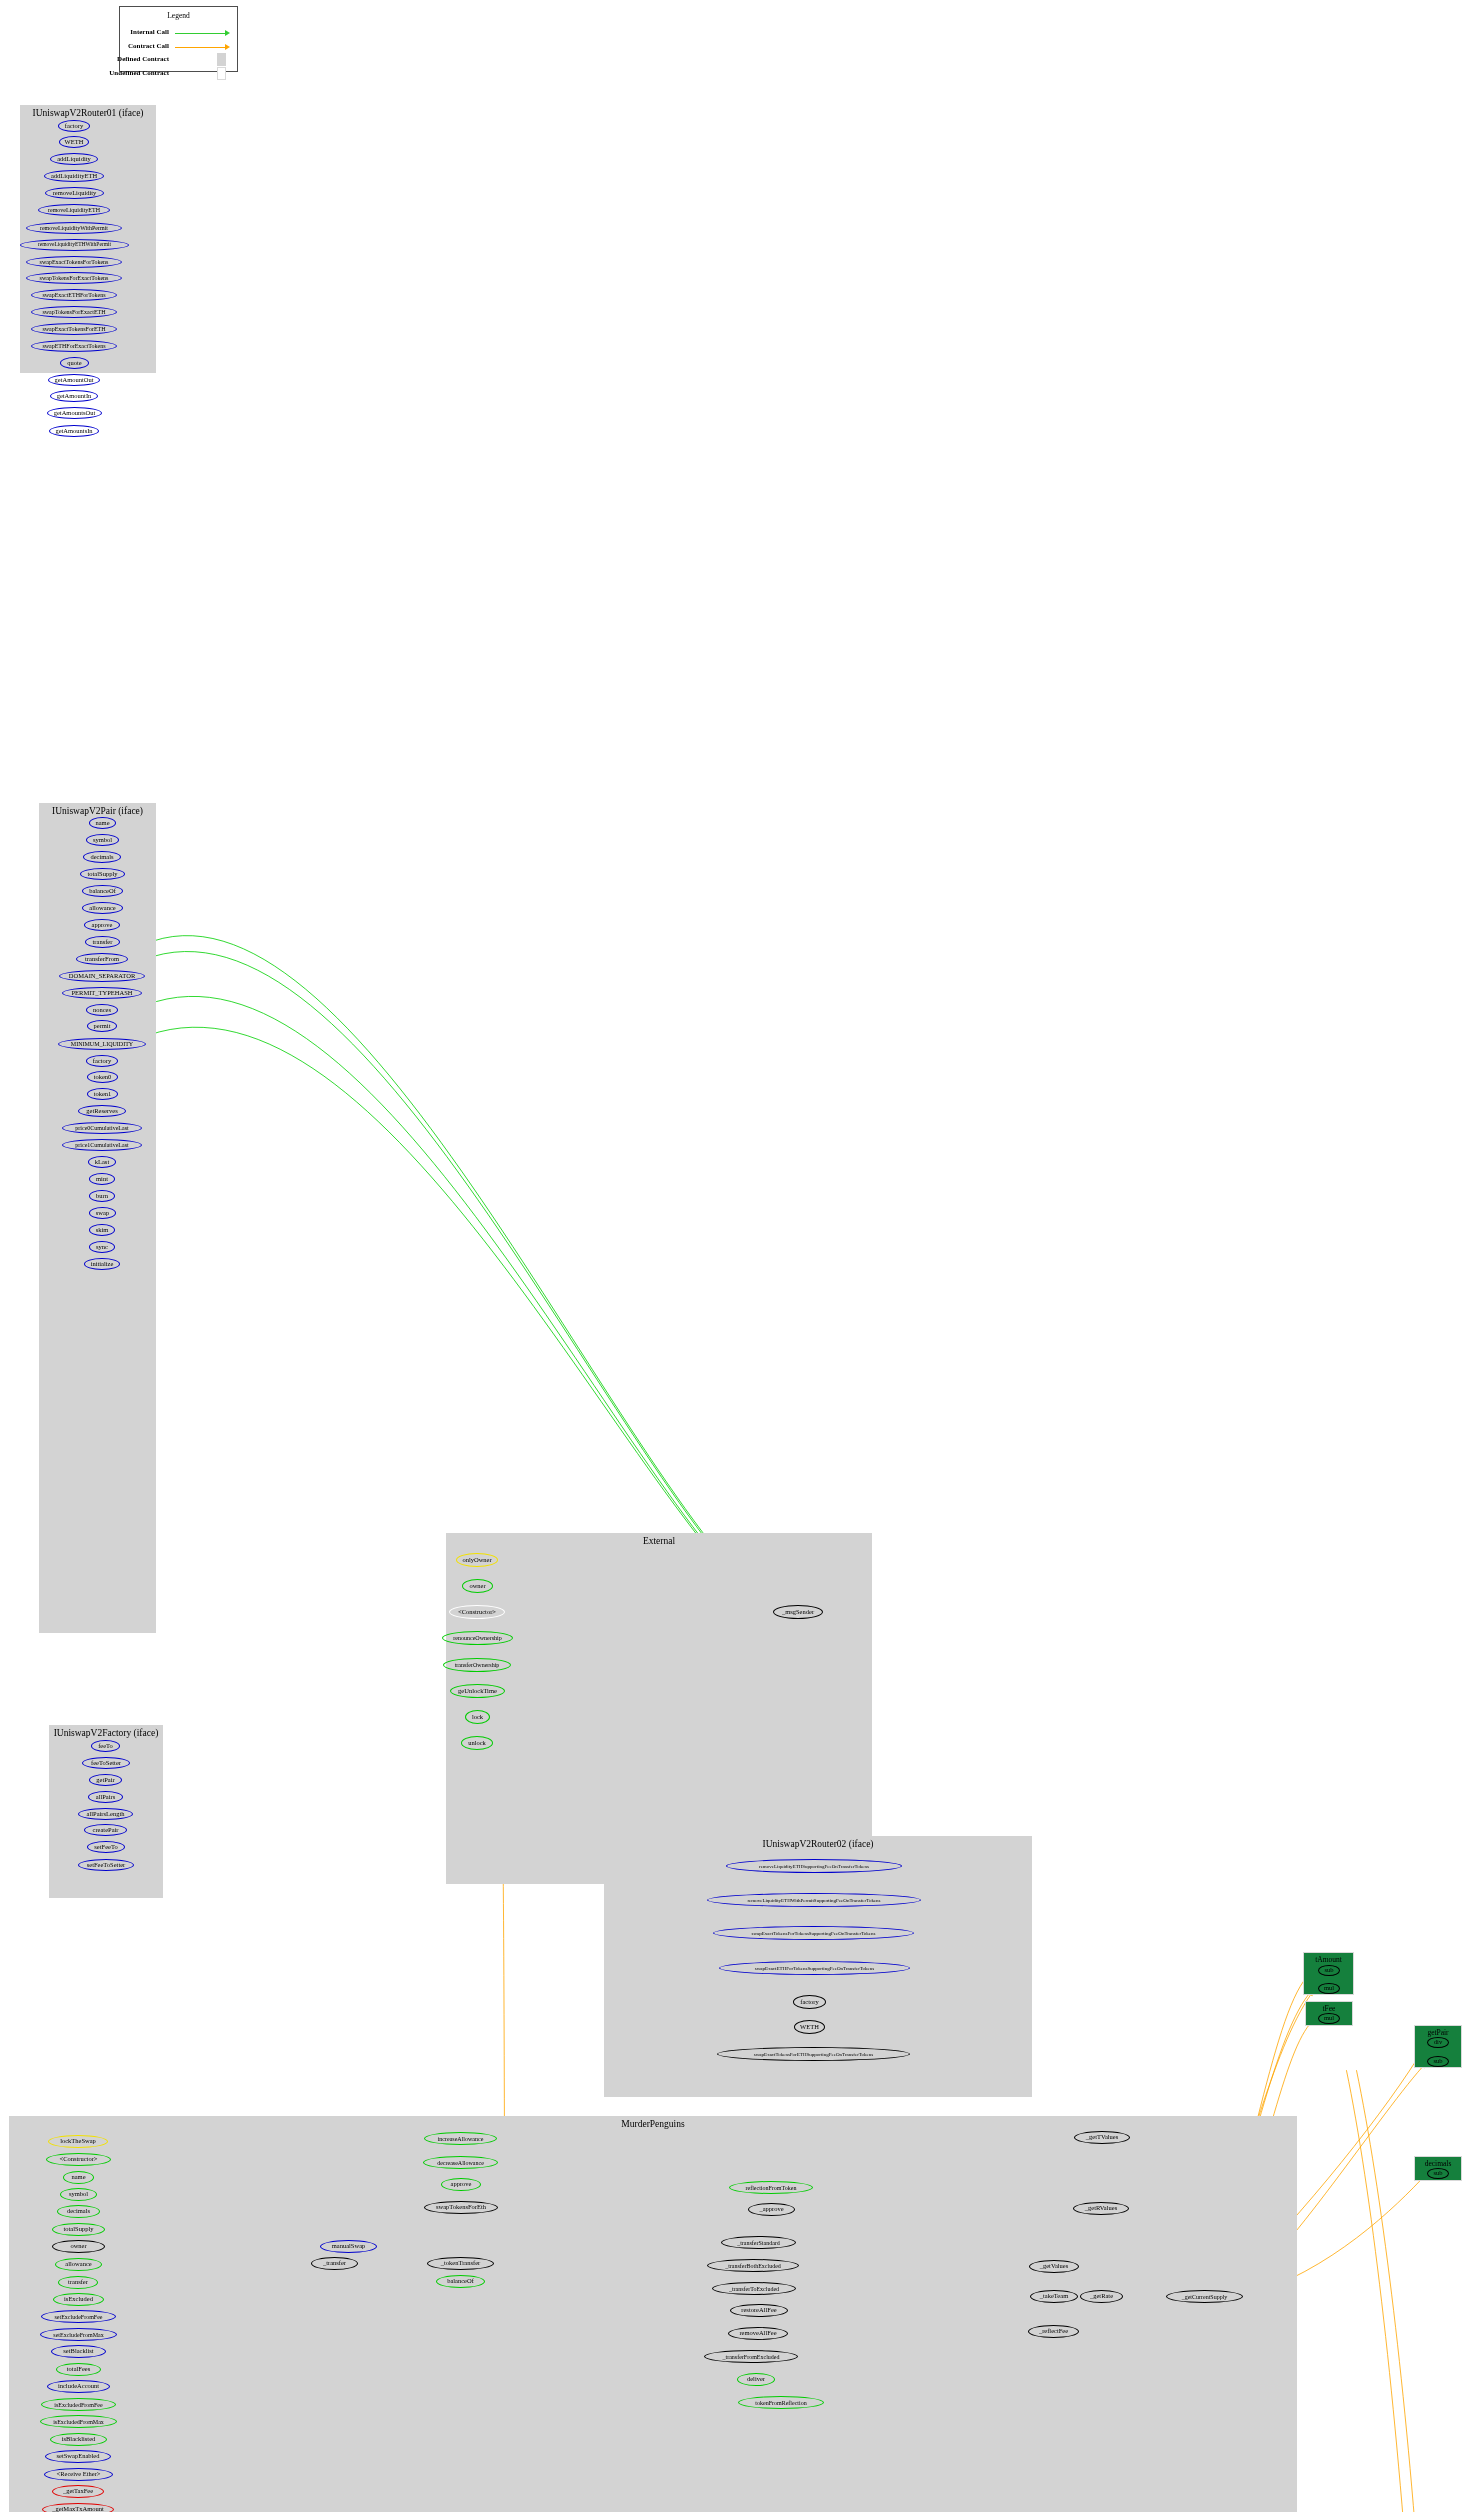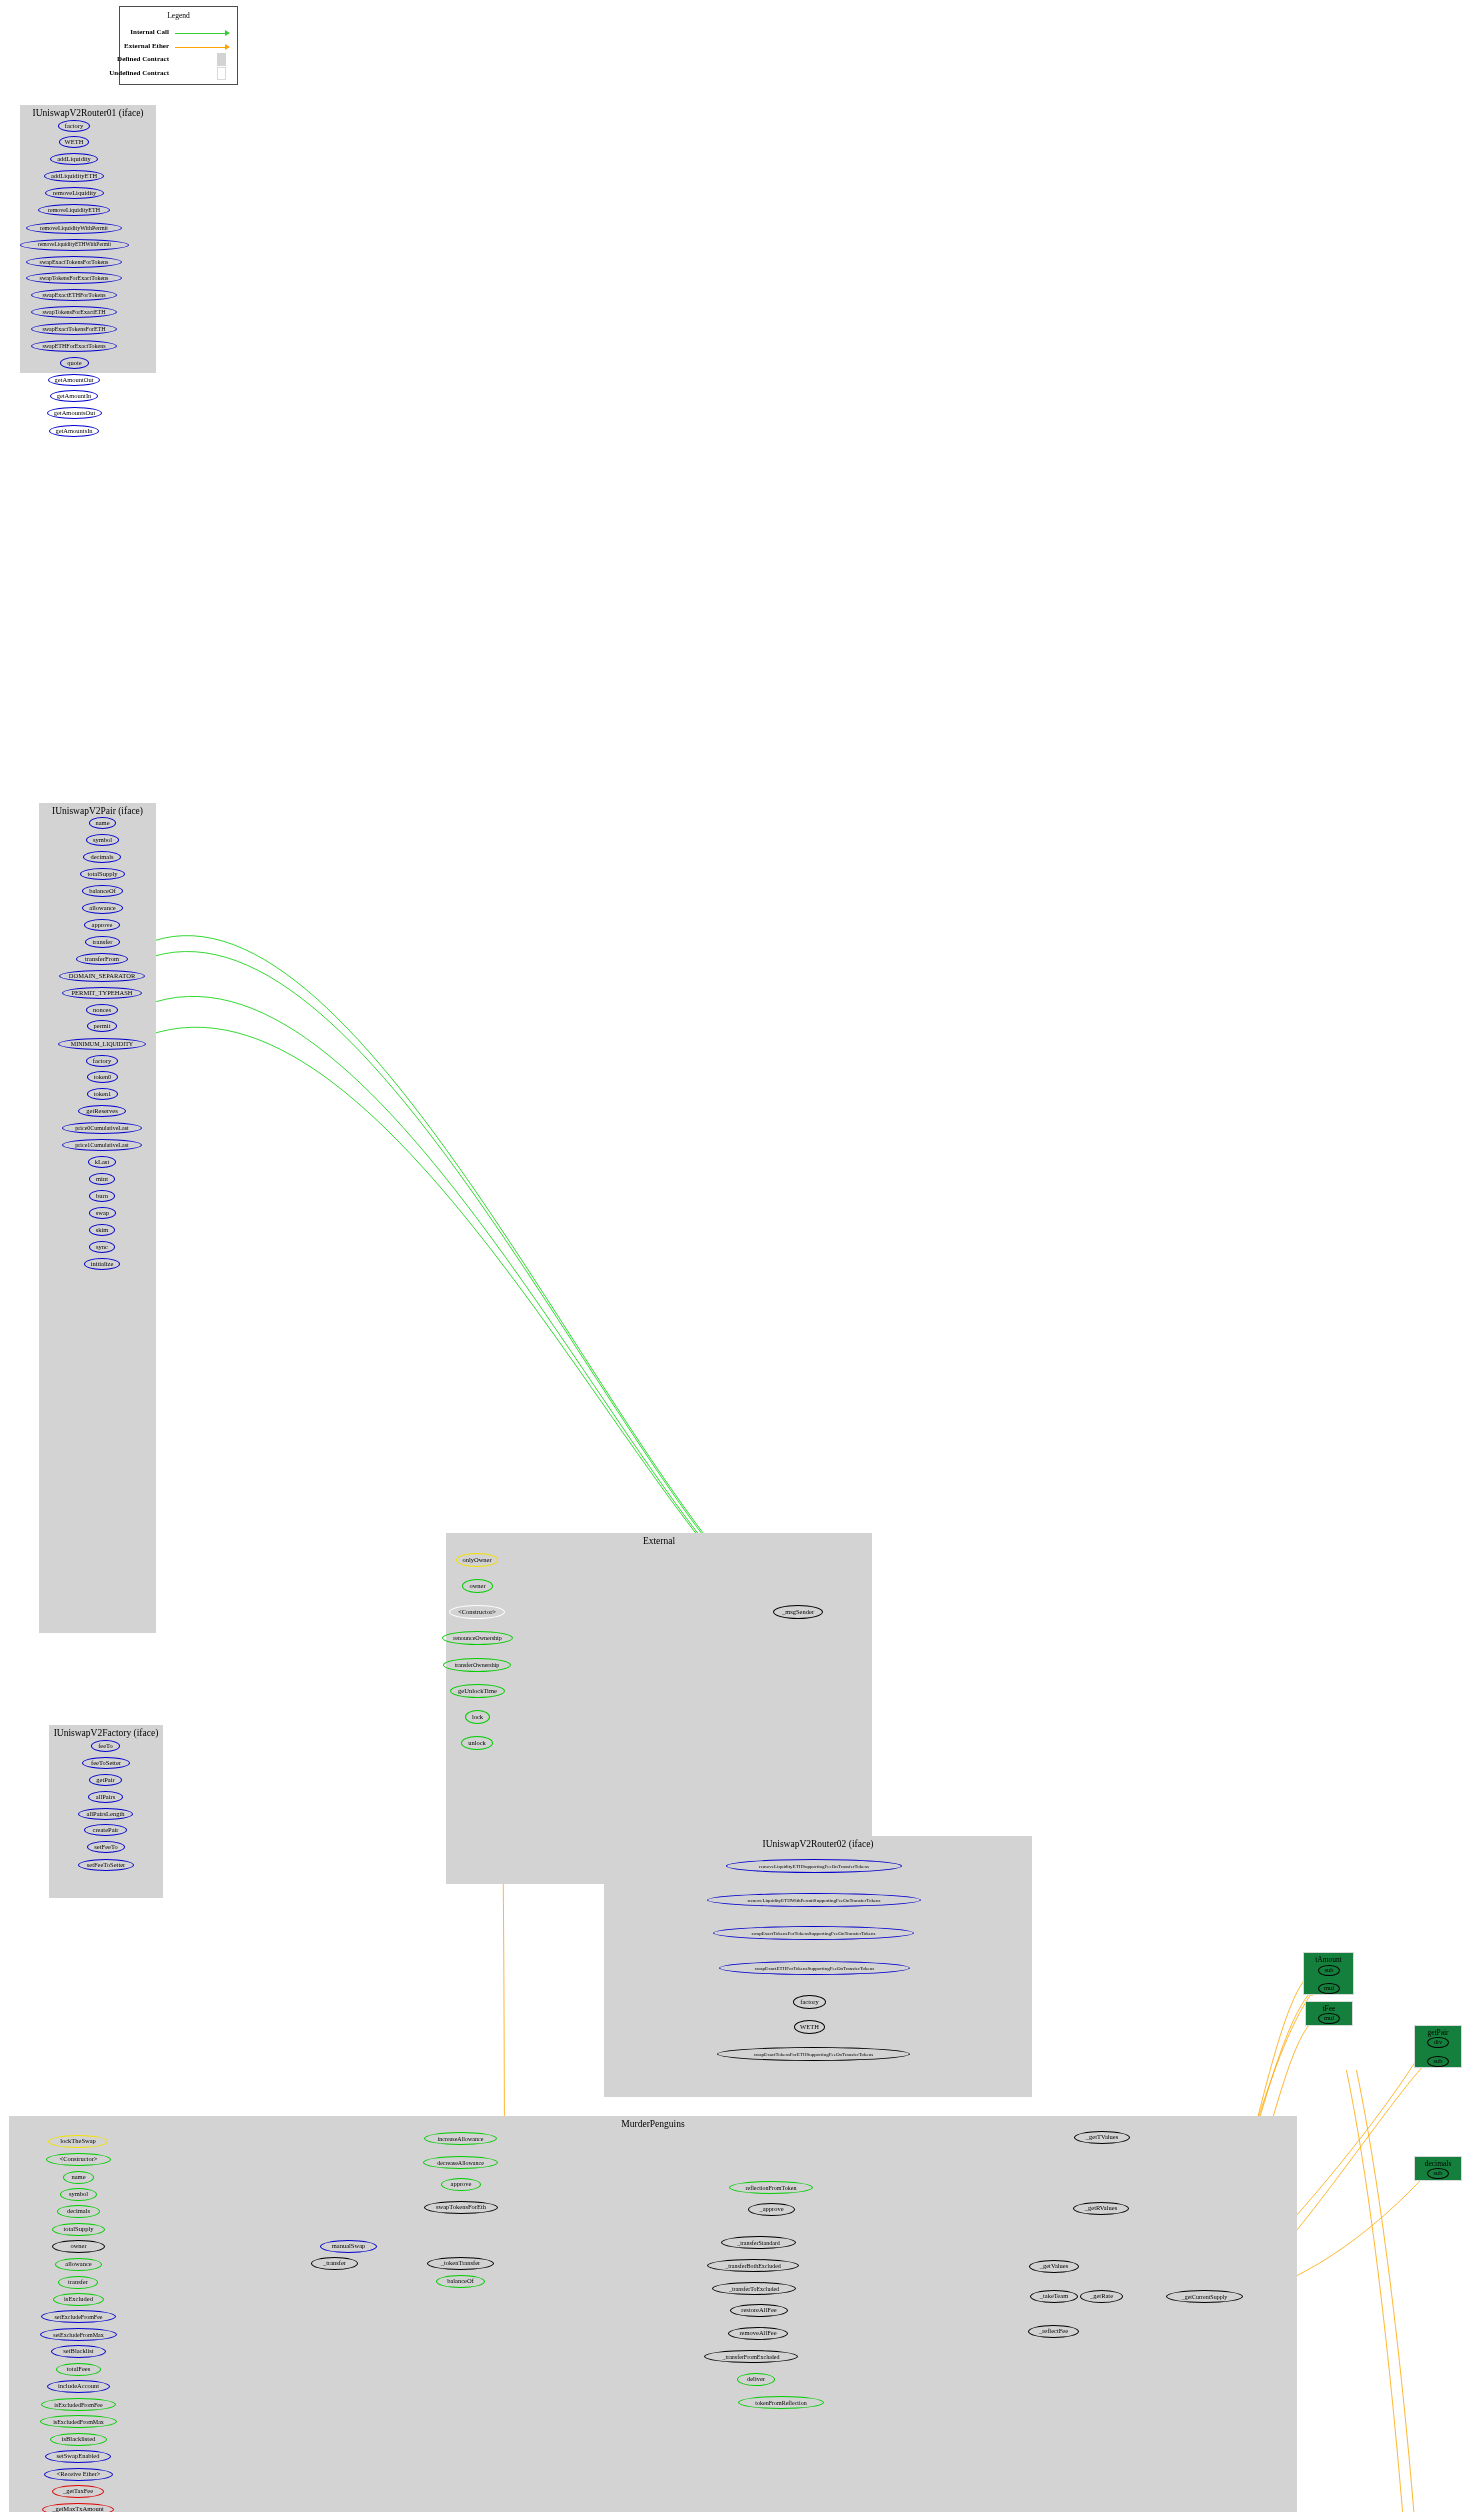--- a/index.html
+++ b/index.html
@@ -20,21 +20,21 @@
         font-size:7px;color:#000;white-space:nowrap;line-height:1;}
   .node.blue{border:0.7px solid #0000cd;}
   .node.green{border:0.7px solid #00cc00;}
   .node.black{border:0.7px solid #000000;}
   .node.white{border:0.7px solid #ffffff;}
   .node.yellow{border:0.7px solid #f2e100;}
   .node.red{border:0.7px solid #e00000;}
   .node .lbl{transform:scaleY(1);}
 
   
-  #legend{position:absolute;left:119px;top:6px;width:119px;height:79px;
+  #legend{position:absolute;left:119px;top:6px;width:119px;height:66px;
      border:1px solid #4d4d4d;background:#fff;box-sizing:border-box;}
   #legend .ltitle{position:absolute;left:0;right:0;top:4px;text-align:center;font-size:7.5px;}
   .lrow{position:absolute;height:9px;font-size:7px;}
   .lrow .ltext{position:absolute;right:68px;top:-1px;text-align:right;white-space:nowrap;font-weight:bold;}
   .lline{position:absolute;left:55px;width:50px;height:1px;top:3.5px;}
   .lline.green{background:#32cd32;}
   .lline.orange{background:#ffa500;}
   .larrow{position:absolute;left:105px;top:1px;width:0;height:0;
       border-top:3px solid transparent;border-bottom:3px solid transparent;}
   .larrow.green{border-left:5px solid #32cd32;}
@@ -155,21 +155,21 @@
   </svg>
 
   <div id="legend">
     <div class="ltitle">Legend</div>
     <div class="lrow" style="left:0;right:0;top:22px;">
       <span class="ltext">Internal Call</span>
       <span class="lline green"></span>
       <span class="larrow green"></span>
     </div>
     <div class="lrow" style="left:0;right:0;top:36px;">
-      <span class="ltext">External Ether</span>
+      <span class="ltext">Contract Call</span>
       <span class="lline orange"></span>
       <span class="larrow orange"></span>
     </div>
     <div class="lrow" style="left:0;right:0;top:49px;">
       <span class="ltext">Defined Contract</span>
       <span class="lbox filled" style="top:-3px;"></span>
     </div>
     <div class="lrow" style="left:0;right:0;top:63px;">
       <span class="ltext">Undefined Contract</span>
       <span class="lbox empty" style="top:-3px;"></span>

